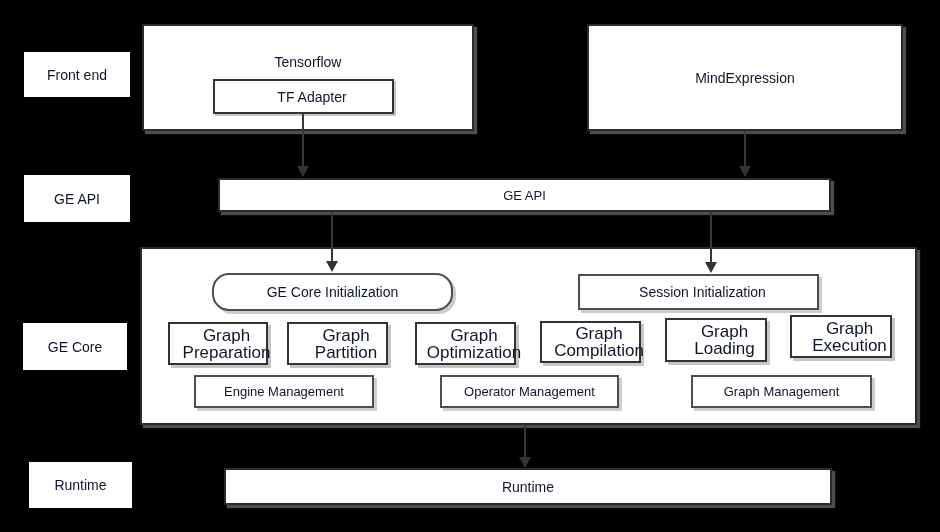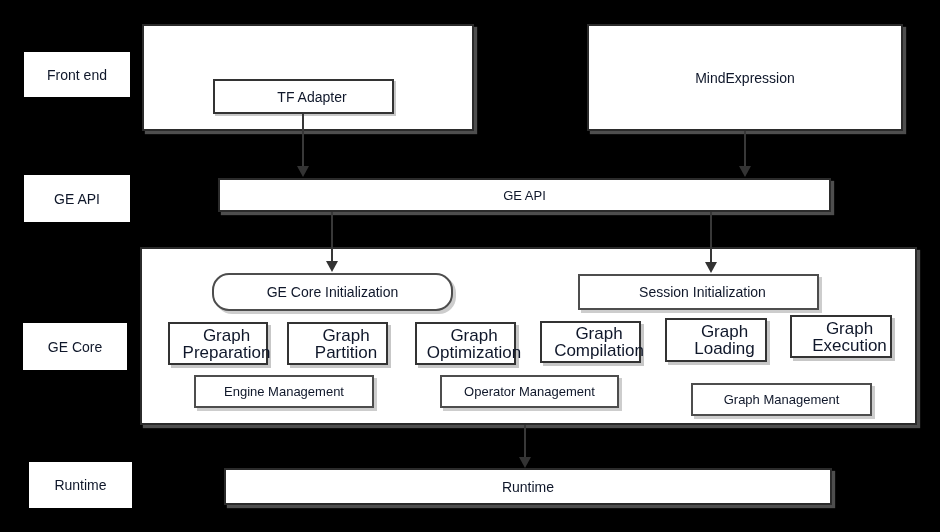--- a/index.html
+++ b/index.html
@@ -27,20 +27,21 @@
 <body>
 
 <div class="canvas">
 
   <div class="box row-label" style="left:24px;top:52px;width:106px;height:45px;">Front end</div>
   <div class="box row-label" style="left:24px;top:175px;width:106px;height:47px;">GE API</div>
   <div class="box row-label" style="left:23px;top:323px;width:104px;height:47px;text-align:right;">GE Core</div>
   <div class="box row-label" style="left:29px;top:462px;width:103px;height:46px;">Runtime</div>
 
   <div class="box big" style="left:142px;top:24px;width:332px;height:107px;">
+    <div class="tf-title">Tensorflow</div>
     <div class="box inner fs14" style="left:69px;top:53px;width:181px;height:35px;box-shadow:2px 2px 0 rgba(130,130,130,0.45);">TF Adapter</div>
   </div>
 
   <div class="box big fs14" style="left:587px;top:24px;width:316px;height:107px;">MindExpression</div>
 
   <div class="box big fs13" style="left:218px;top:178px;width:613px;height:34px;">GE API</div>
 
   <div class="box big" style="left:140px;top:247px;width:777px;height:178px;justify-content:flex-start;align-items:flex-start;">
 
     <div class="box inner-lite fs14" style="left:70px;top:24px;width:241px;height:38px;border-radius:17px;">GE Core Initialization</div>
@@ -66,21 +67,21 @@
       <span>Graph</span>
       <span>Loading</span>
     </div>
     <div class="box inner two-line" style="left:648px;top:66px;width:102px;height:43px;">
       <span>Graph</span>
       <span>Execution</span>
     </div>
 
     <div class="box inner-lite fs13" style="left:52px;top:126px;width:180px;height:33px;">Engine Management</div>
     <div class="box inner-lite fs13" style="left:298px;top:126px;width:179px;height:33px;">Operator Management</div>
-    <div class="box inner-lite fs13" style="left:549px;top:134px;width:181px;height:33px;">Graph Management</div>
+    <div class="box inner-lite fs13" style="left:549px;top:126px;width:181px;height:33px;">Graph Management</div>
   </div>
 
   <div class="box big fs14" style="left:224px;top:468px;width:608px;height:37px;">Runtime</div>
 
   <div class="arrow" style="left:297px;top:114px;">
     <div class="stem" style="height:52px;"></div>
     <div class="head"></div>
   </div>
   <div class="arrow" style="left:739px;top:131px;">
     <div class="stem" style="height:35px;"></div>

